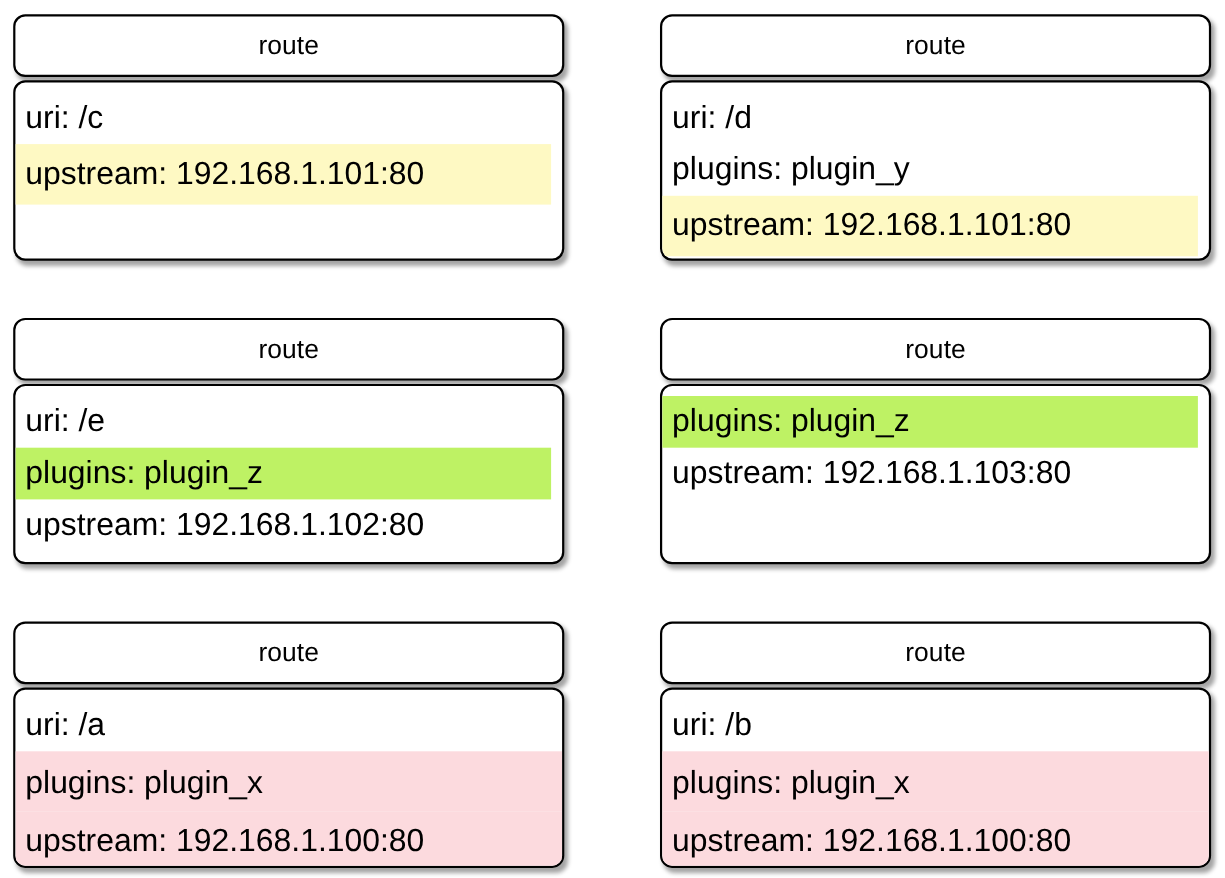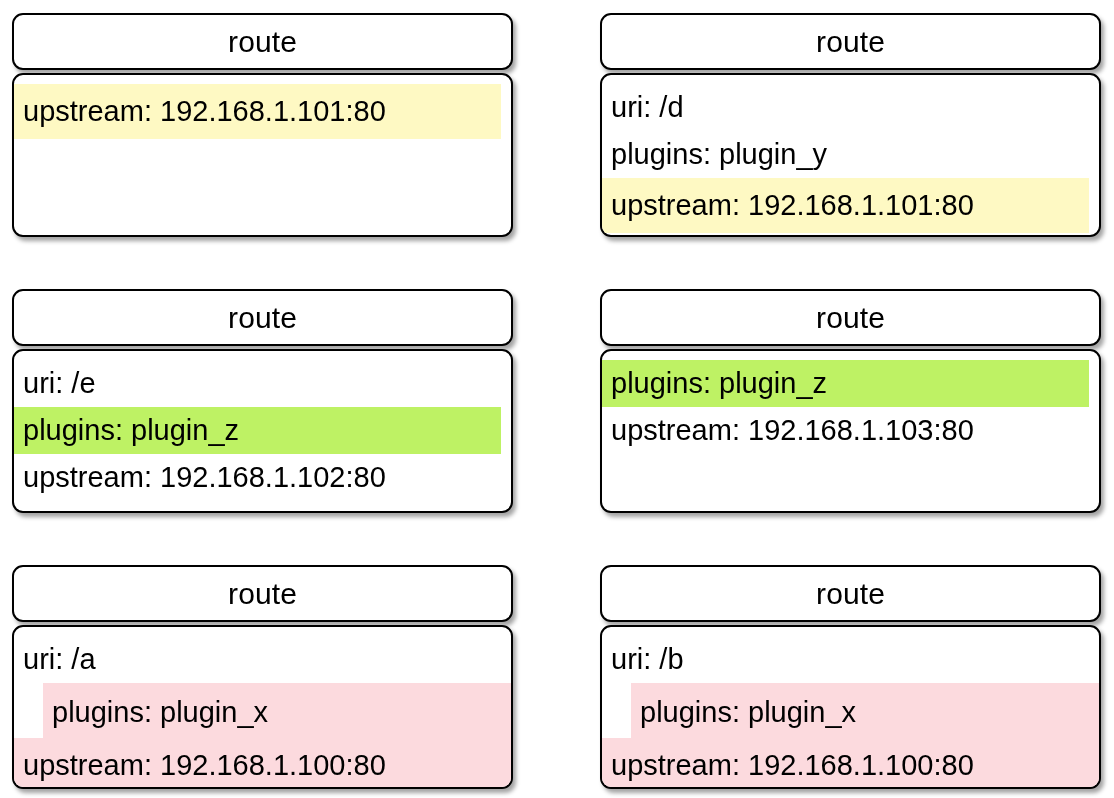--- a/index.html
+++ b/index.html
@@ -40,21 +40,21 @@
   }
 
   .card-header {
     height: 57px;
     display: flex;
     align-items: center;
     justify-content: center;
   }
 
   .card-title {
-    font-size: 30px;
+    font-size: 24px;
     line-height: 1;
     color: #000000;
     letter-spacing: 0.1px;
   }
 
   .card-body {
     margin-top: 3px;
     height: 164px;
     padding: 9px 0 0 0;
     overflow: hidden;
@@ -92,37 +92,37 @@
   
   .field-row.bleed-bottom {
     height: 55px;
     margin-bottom: -9px;
   }
 
   
   .field-row.hl-pink.first-of-block {
     padding-top: 4px;
     height: 51px;
-    margin-left: 29px;
   }
   .field-row.hl-pink.last-of-block {
     height: 55px;
     margin-bottom: -9px;
   }
 </style>
 </head>
 <body>
 
 <div id="canvas">
 
   <div class="route-card" style="left:12px; top:13px;">
     <div class="card-header">
       <span class="card-title">route</span>
     </div>
     <div class="card-body">
+      <div class="field-row">uri: /c</div>
       <div class="field-row hl-blue inset-right bleed-bottom">upstream: 192.168.1.101:80</div>
     </div>
   </div>
 
   <div class="route-card" style="left:600px; top:13px;">
     <div class="card-header">
       <span class="card-title">route</span>
     </div>
     <div class="card-body">
       <div class="field-row">uri: /d</div>

